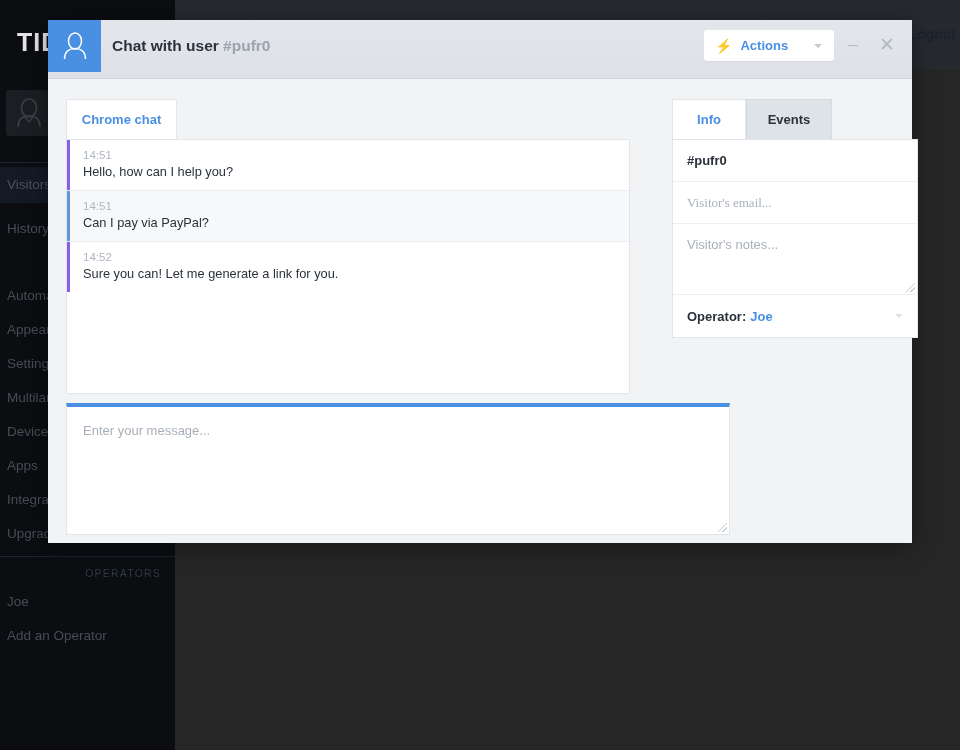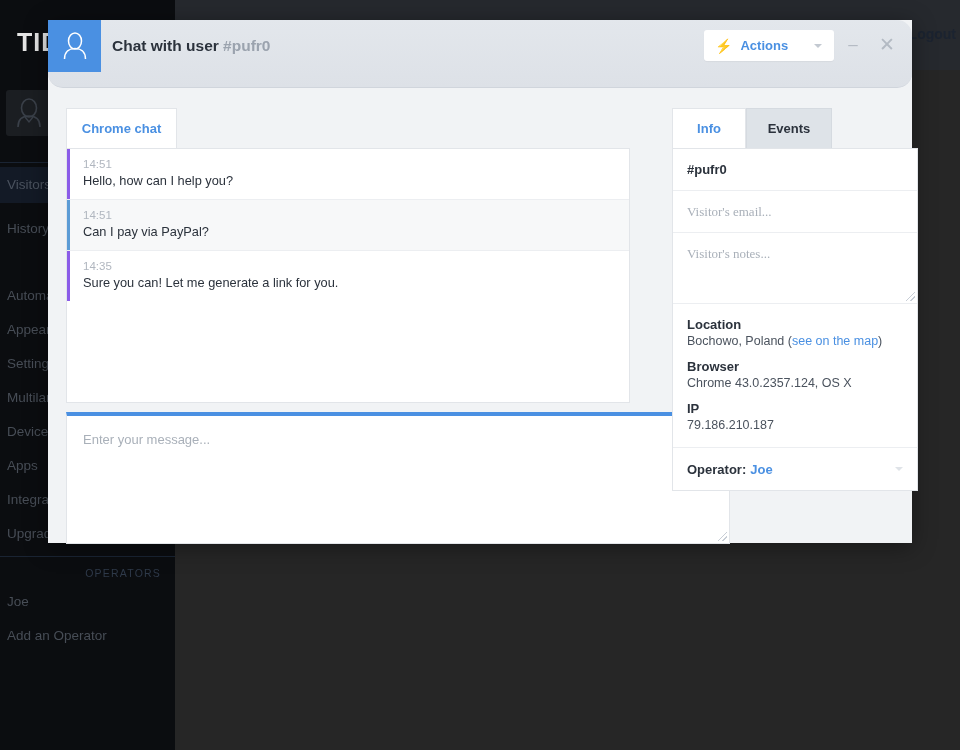--- a/index.html
+++ b/index.html
@@ -59,24 +59,23 @@
 
   
   #chat-dialog {
     position: absolute; left: 48px; top: 20px; width: 864px; height: 523px;
     background: #f1f3f5;
     box-shadow: 0 4px 22px rgba(0,0,0,0.38);
   }
 
   
   #dialog-header {
-    position: relative; height: 68px; width: 100%;
+    position: relative; height: 59px; width: 100%;
     background: linear-gradient(to bottom, #e3e7ec 0%, #dde1e7 100%);
     border-bottom: 1px solid #d0d5dc;
-    border-radius: 15px;
   }
   #header-avatar {
     position: absolute; left: 0; top: 0; width: 53px; height: 52px;
     background: #4a90e2; display: flex; align-items: center; justify-content: center;
   }
   #header-title {
     position: absolute; left: 64px; top: 0; height: 52px; line-height: 52px;
     font-size: 15.5px; color: #2b323c; font-weight: 600;
   }
   #header-title .uid { color: #9ba3ae; font-weight: 600; }
@@ -171,21 +170,21 @@
   .info-input {
     width: 100%; border: none; outline: none; font-size: 13px;
     font-family: Liberation Serif, serif; color: #2b323c; background: transparent;
   }
   .info-input::placeholder { color: #a9b0b9; }
   #notes-row {
     position: relative; height: 71px; padding: 13px 14px; border-bottom: 1px solid #eceef1;
   }
   #visitor-notes {
     width: 100%; height: 100%; border: none; outline: none; resize: none;
-    font-family: Liberation Serif, serif; font-size: 13px;
+    font-family: Liberation Sans, sans-serif; font-size: 13px;
     color: #000000; background: transparent;
   }
   #visitor-notes::placeholder { color: #a9b0b9; }
 
   #details-block { padding: 13px 14px 15px 14px; border-bottom: 1px solid #eceef1; }
   .detail-label { font-size: 13px; color: #2b323c; font-weight: 700; margin-bottom: 2px; }
   .detail-value { font-size: 12.5px; color: #4b535e; margin-bottom: 11px; }
   .detail-value:last-child { margin-bottom: 0; }
   .detail-value a { color: #4a90e2; text-decoration: none; cursor: pointer; }
 
@@ -278,21 +277,21 @@
           <div class="msg-time">14:51</div>
           <div class="msg-text">Hello, how can I help you?</div>
         </div>
         <div class="message visitor">
           <span class="bar"></span>
           <div class="msg-time">14:51</div>
           <div class="msg-text">Can I pay via PayPal?</div>
         </div>
         <div class="message operator">
           <span class="bar"></span>
-          <div class="msg-time">14:35</div>
+          <div class="msg-time">14:52</div>
           <div class="msg-text">Sure you can! Let me generate a link for you.</div>
         </div>
       </div>
 
       <div id="message-input-wrap">
         <textarea id="message-input" placeholder="Enter your message..." style=""></textarea>
         <span class="resize-grip"></span>
       </div>
     </div>
 
@@ -310,30 +309,20 @@
         <div class="info-row">
           <input class="info-input" type="text" placeholder="Visitor's email..." style="">
         </div>
 
 
         <div id="notes-row">
           <textarea id="visitor-notes" placeholder="Visitor's notes..." style=""></textarea>
           <span class="resize-grip"></span>
         </div>
 
-        <div id="details-block">
-          <div class="detail-label">Location</div>
-          <div class="detail-value"><span>Bochowo, Poland (</span><a>see on the map</a><span>)</span></div>
-
-          <div class="detail-label">Browser</div>
-          <div class="detail-value">Chrome 43.0.2357.124, OS X</div>
-
-          <div class="detail-label">IP</div>
-          <div class="detail-value">79.186.210.187</div>
-        </div>
 
         <div id="operator-row">
           <span class="lbl">Operator:</span>
           <span class="val">Joe</span>
           <span class="chev"></span>
         </div>
       </div>
     </div>
 
   </div>

